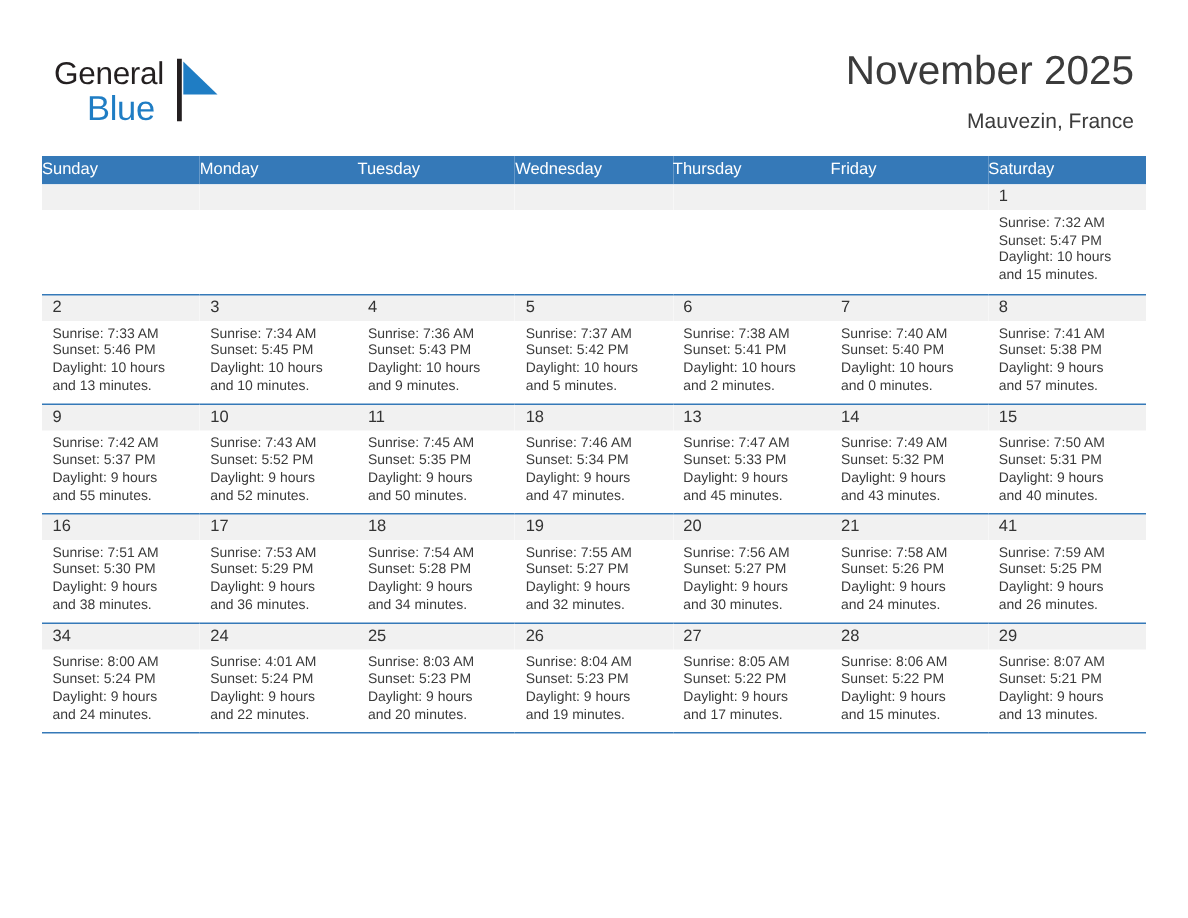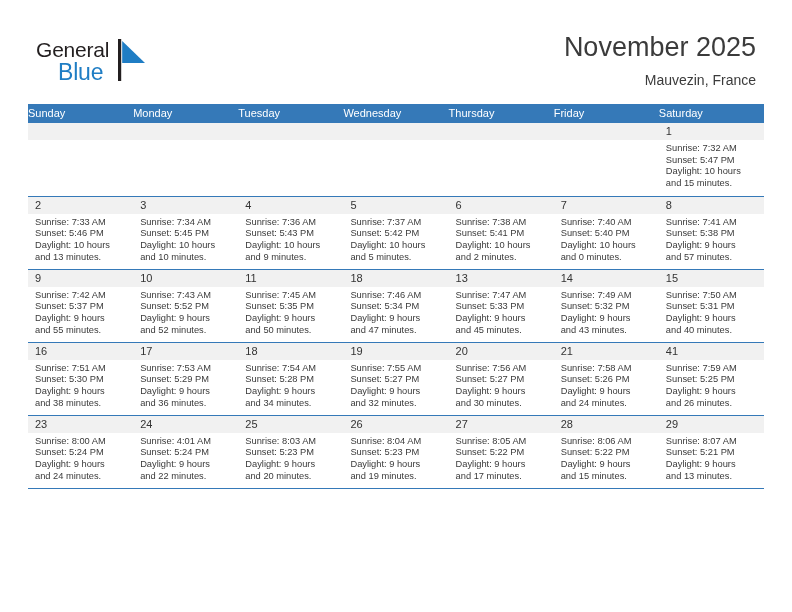--- a/index.html
+++ b/index.html
@@ -467,21 +467,21 @@
                 <div>Sunset: 5:25 PM</div>
                 <div>Daylight: 9 hours</div>
                 <div>and 26 minutes.</div>
               </div>
             </div>
           </td>
         </tr>
         <tr>
           <td>
             <div class="cell">
-              <div class="daynum-band">23</div>
+              <div class="daynum-band">34</div>
               <div class="info">
                 <div>Sunrise: 8:00 AM</div>
                 <div>Sunset: 5:24 PM</div>
                 <div>Daylight: 9 hours</div>
                 <div>and 24 minutes.</div>
               </div>
             </div>
           </td>
           <td>
             <div class="cell">

